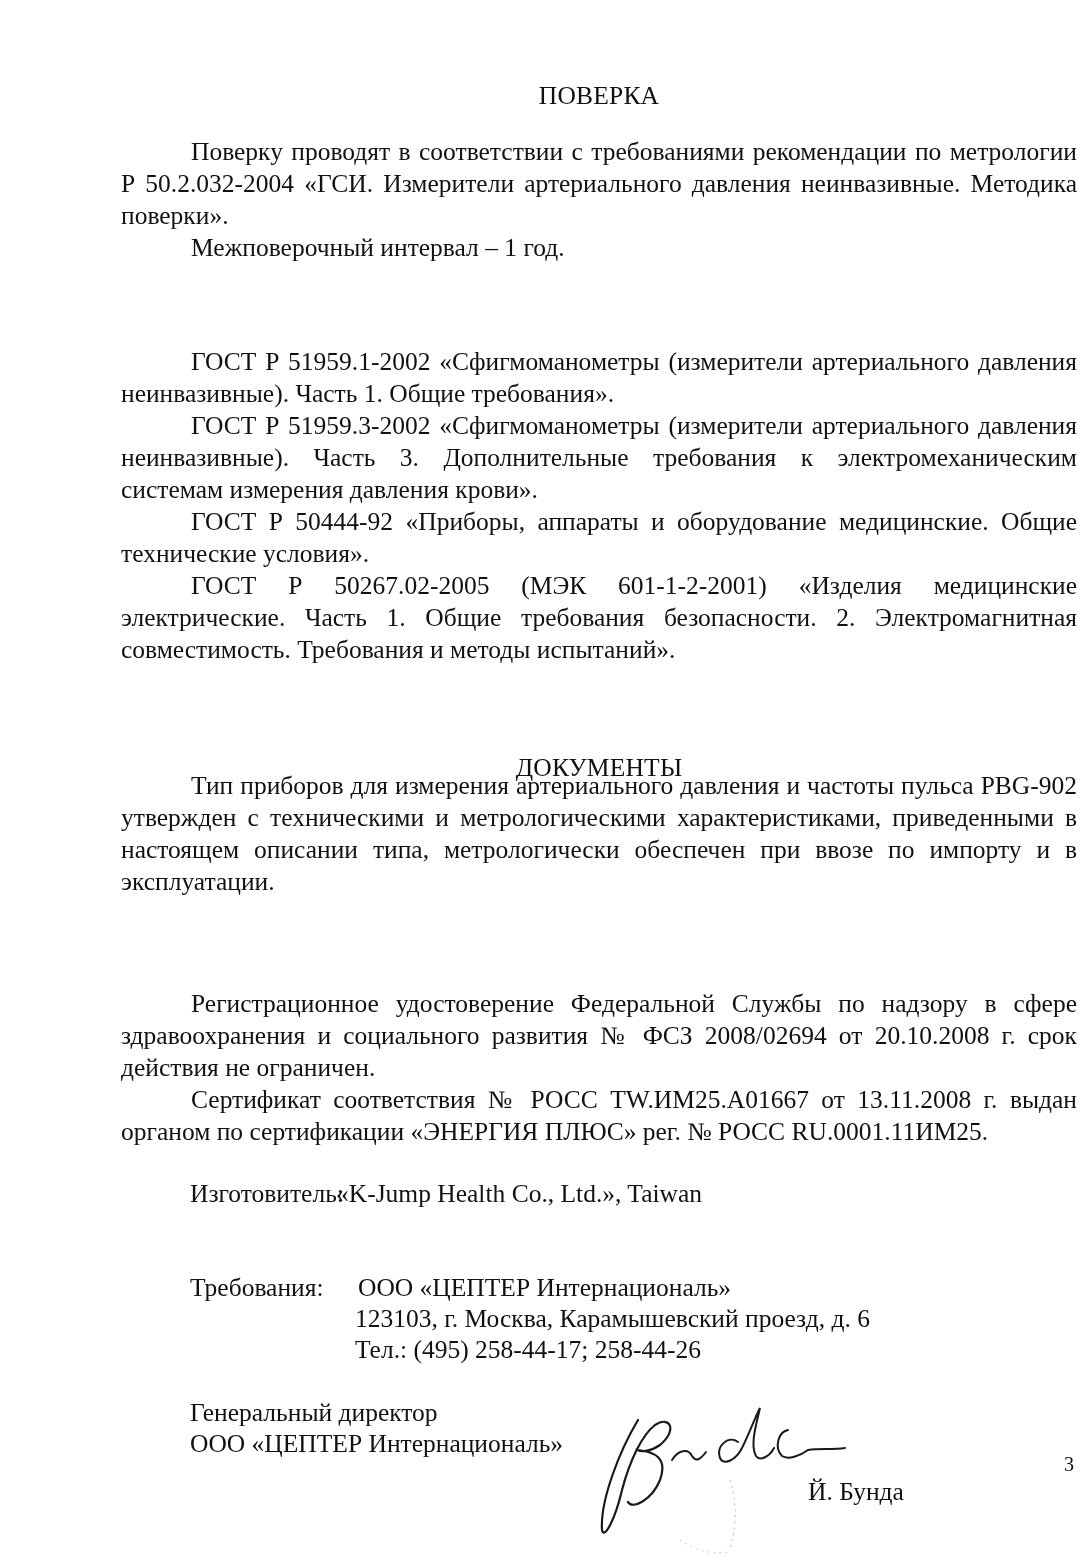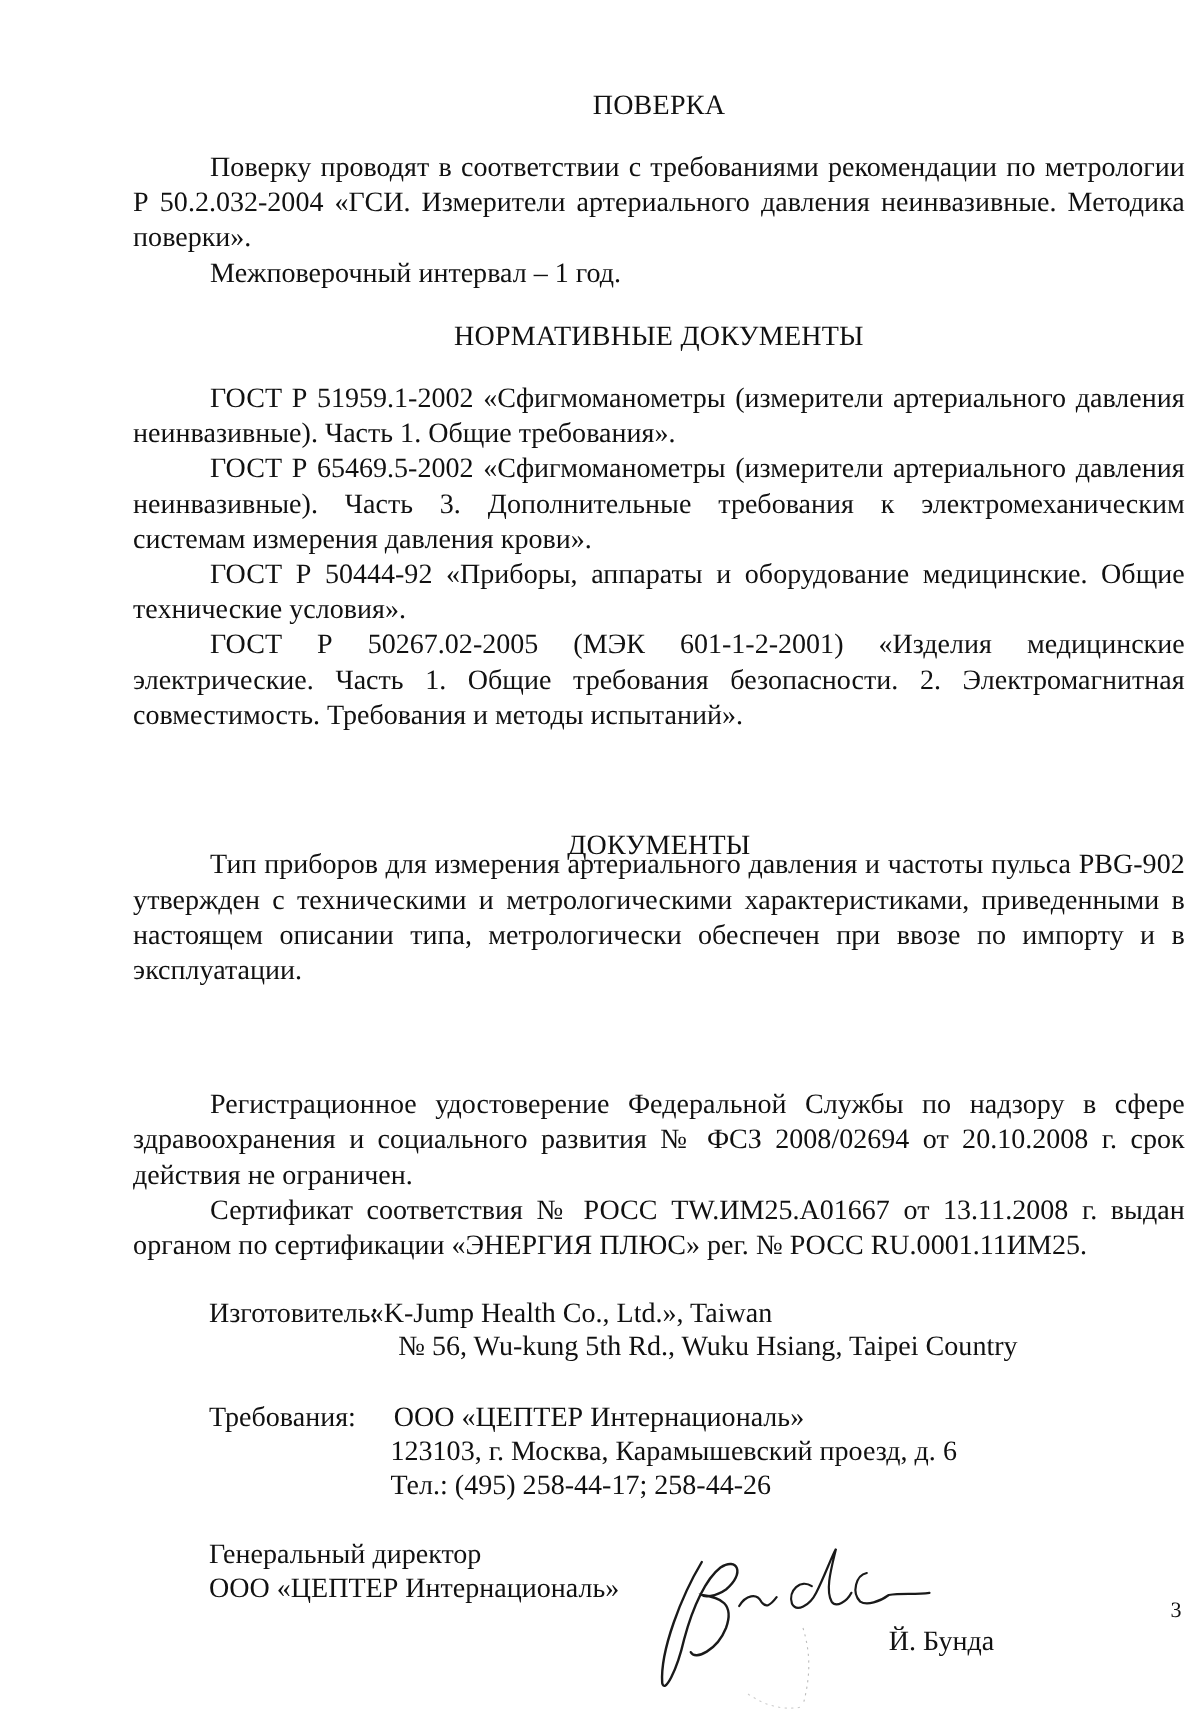--- a/index.html
+++ b/index.html
@@ -23,40 +23,38 @@
 <body>
 
 <div class="page">
 
   <div class="heading" style="top:80px;">ПОВЕРКА</div>
   <div class="block" style="top:136px;">
     <p class="para">Поверку проводят в соответствии с требованиями рекомендации по метрологии Р 50.2.032-2004 «ГСИ. Измерители артериального давления неинвазивные. Методика поверки».</p>
     <p class="para">Межповерочный интервал – 1 год.</p>
   </div>
 
-  <div class="heading" style="top:290px;">НОРМАТИВНЫЕ ДОКУМЕНТЫ</div>
   <div class="block" style="top:346px;">
     <p class="para">ГОСТ Р 51959.1-2002 «Сфигмоманометры (измерители артериального давления неинвазивные). Часть 1. Общие требования».</p>
-    <p class="para">ГОСТ Р 65469.5-2002 «Сфигмоманометры (измерители артериального давления неинвазивные). Часть 3. Дополнительные требования к электромеханическим системам измерения давления крови».</p>
+    <p class="para">ГОСТ Р 51959.3-2002 «Сфигмоманометры (измерители артериального давления неинвазивные). Часть 3. Дополнительные требования к электромеханическим системам измерения давления крови».</p>
     <p class="para">ГОСТ Р 50444-92 «Приборы, аппараты и оборудование медицинские. Общие технические условия».</p>
     <p class="para">ГОСТ Р 50267.02-2005 (МЭК 601-1-2-2001) «Изделия медицинские электрические. Часть 1. Общие требования безопасности. 2. Электромагнитная совместимость. Требования и методы испытаний».</p>
   </div>
 
   <div class="heading" style="top:752px;">ДОКУМЕНТЫ</div>
   <div class="block" style="top:770px;">
     <p class="para">Тип приборов для измерения артериального давления и частоты пульса PBG-902 утвержден с техническими и метрологическими характеристиками, приведенными в настоящем описании типа, метрологически обеспечен при ввозе по импорту и в эксплуатации.</p>
   </div>
   <div class="block" style="top:988px;">
     <p class="para">Регистрационное удостоверение Федеральной Службы по надзору в сфере здравоохранения и социального развития № ФСЗ 2008/02694 от 20.10.2008 г. срок действия не ограничен.</p>
     <p class="para">Сертификат соответствия № РОСС TW.ИМ25.A01667 от 13.11.2008 г. выдан органом по сертификации «ЭНЕРГИЯ ПЛЮС» рег. № РОСС RU.0001.11ИМ25.</p>
   </div>
 
   <div class="abs" style="left:190px; top:1178px;">Изготовитель:</div>
   <div class="abs" style="left:336px; top:1178px;">«K-Jump Health Co., Ltd.», Taiwan</div>
-  <div class="abs" style="left:362px; top:1208px;">№ 56, Wu-kung 5th Rd., Wuku Hsiang, Taipei Country</div>
 
   <div class="abs" style="left:190px; top:1272px;">Требования:</div>
   <div class="abs" style="left:358px; top:1272px;">ООО «ЦЕПТЕР Интернациональ»</div>
   <div class="abs" style="left:355px; top:1303px;">123103, г. Москва, Карамышевский проезд, д. 6</div>
   <div class="abs" style="left:355px; top:1334px;">Тел.: (495) 258-44-17; 258-44-26</div>
 
   <div class="abs" style="left:190px; top:1397px;">Генеральный директор</div>
   <div class="abs" style="left:190px; top:1428px;">ООО «ЦЕПТЕР Интернациональ»</div>
   <div class="abs" style="left:808px; top:1428px;margin-top:48px;">Й. Бунда</div>
 

